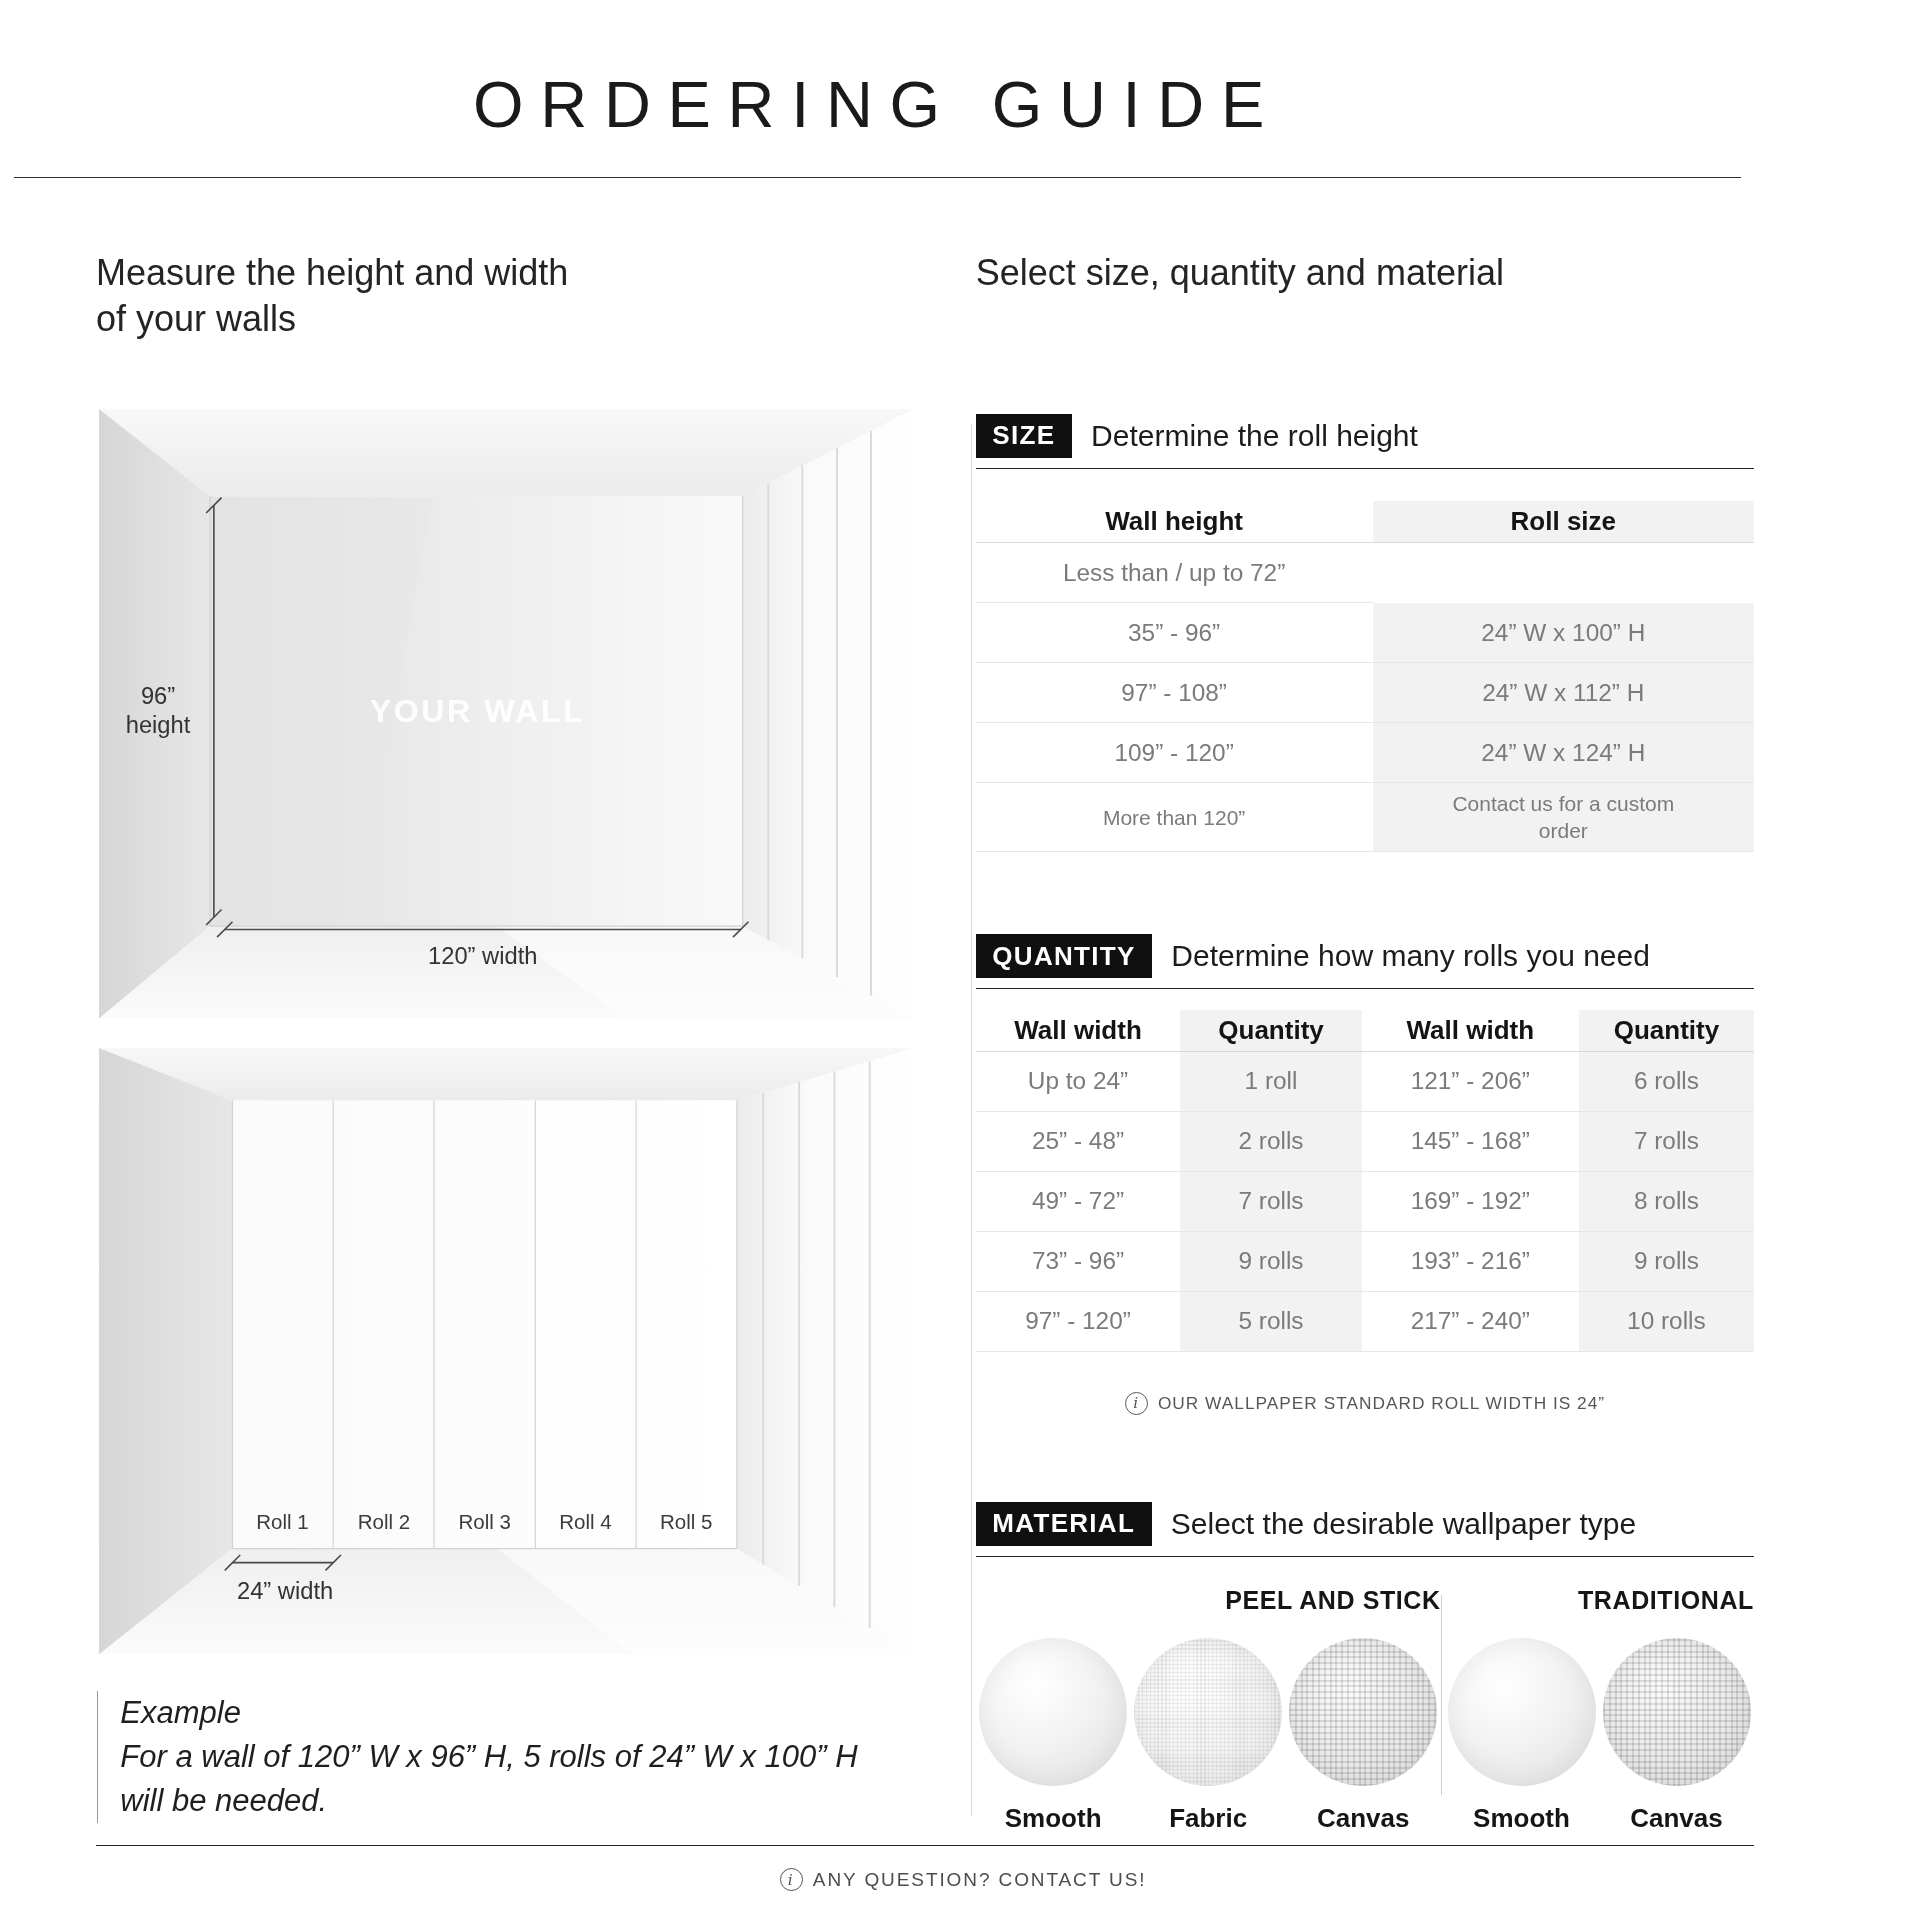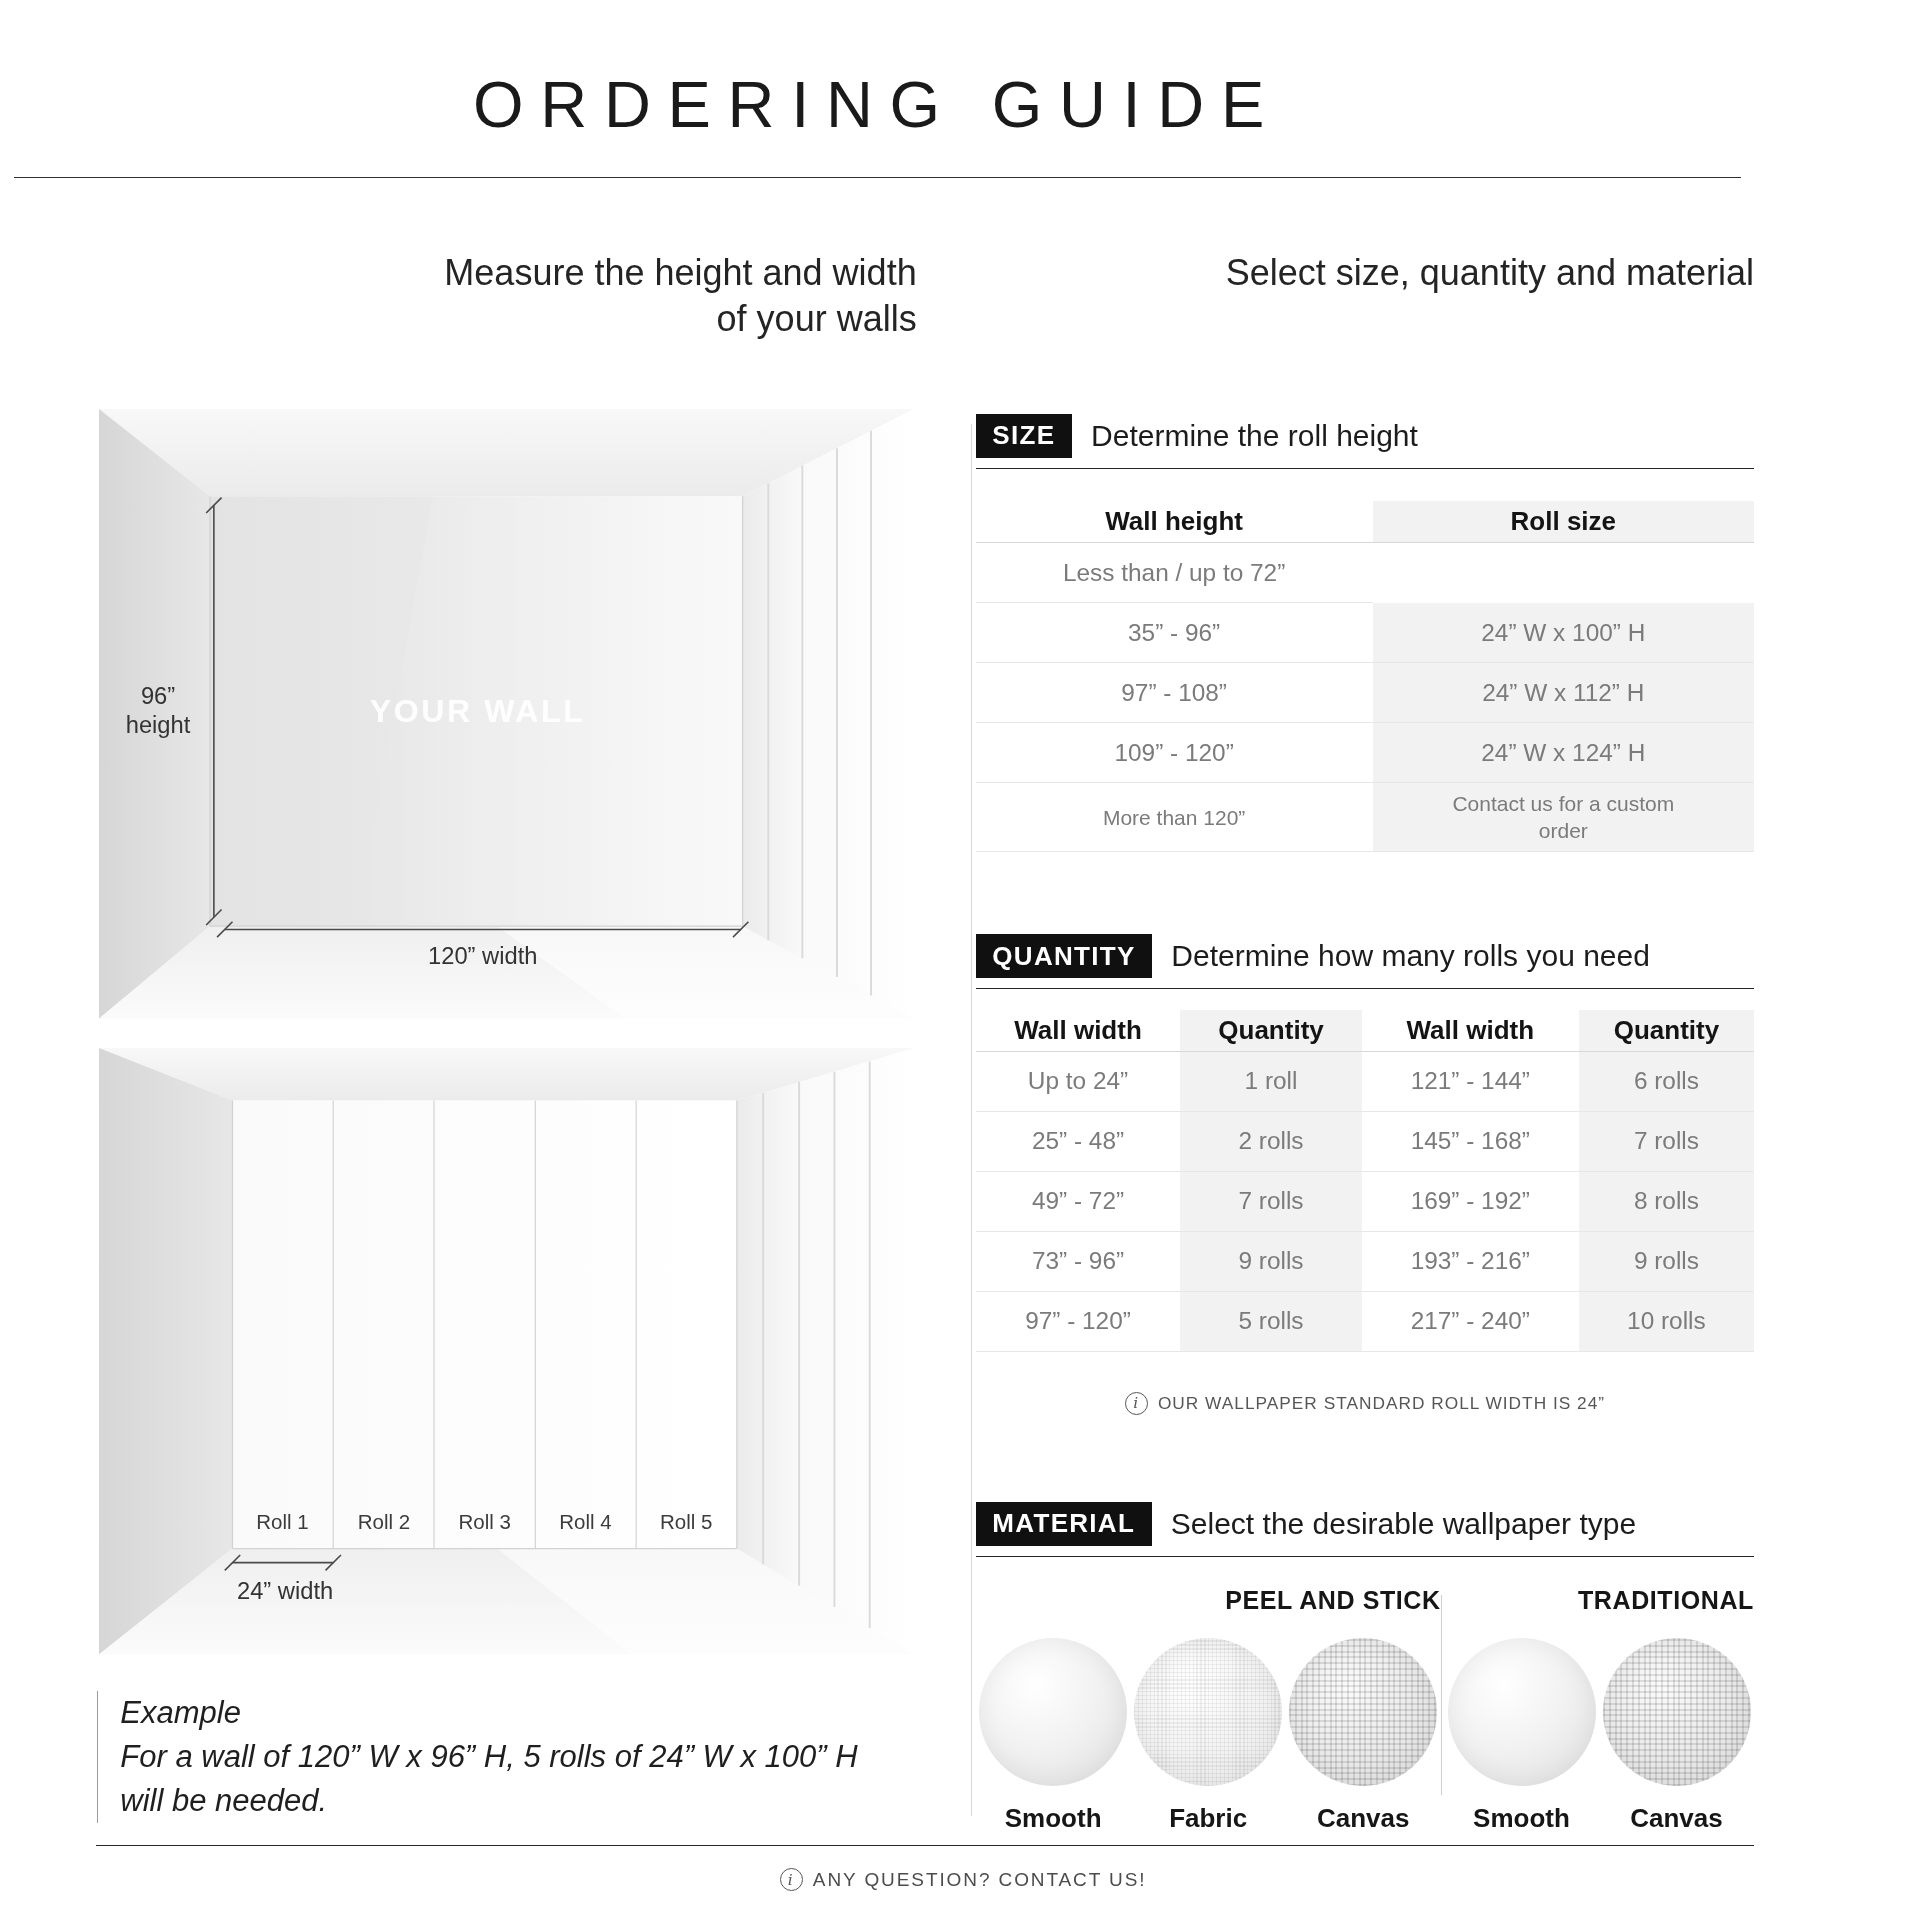--- a/index.html
+++ b/index.html
@@ -11,21 +11,21 @@
   .title { margin:0; padding-top:67px; text-align:center; font-size:65px;
            font-weight:400; letter-spacing:16.7px; color:#1a1a1a; }
   .title-rule { width:1727px; margin:35px auto 0; border-top:1.9px solid #2e2e2e; }
 
   
   .columns { display:flex; margin-top:72px; padding-left:96px; }
   .col-left  { width:873px; }
   .col-right { width:828px; margin-left:59px; }
   .col-div { position:absolute; left:971px; top:424px; height:1392px; width:1.3px; background:#d8d8d8; }
 
-  .col-heading { text-align:right; font-size:36px; font-weight:400; color:#242424; line-height:1.28; margin:0; }
+  .col-heading { text-align:left; font-size:36px; font-weight:400; color:#242424; line-height:1.28; margin:0; }
   .col-left  .col-heading { margin-bottom:67px; }
   .col-right .col-heading { margin-bottom:118px; }
 
   
   .room-svg { display:block; width:815px; margin:0 auto; }
   .room-svg.second { margin-top:29.5px; }
   .room-svg text { font-family:"Liberation Sans", sans-serif; }
 
   
   .example { margin-top:36px; margin-left:1.3px; border-left:1.9px solid #9a9a9a;
@@ -260,21 +260,21 @@
       <div class="tbl qty">
         <div class="trow thead">
           <div class="tcell">Wall width</div>
           <div class="tcell shade">Quantity</div>
           <div class="tcell">Wall width</div>
           <div class="tcell shade">Quantity</div>
         </div>
         <div class="trow">
           <div class="tcell">Up to 24”</div>
           <div class="tcell shade">1 roll</div>
-          <div class="tcell">121” - 144”</div>
+          <div class="tcell">121” - 206”</div>
           <div class="tcell shade">6 rolls</div>
         </div>
         <div class="trow">
           <div class="tcell">25” - 48”</div>
           <div class="tcell shade">2 rolls</div>
           <div class="tcell">145” - 168”</div>
           <div class="tcell shade">7 rolls</div>
         </div>
         <div class="trow">
           <div class="tcell">49” - 72”</div>

